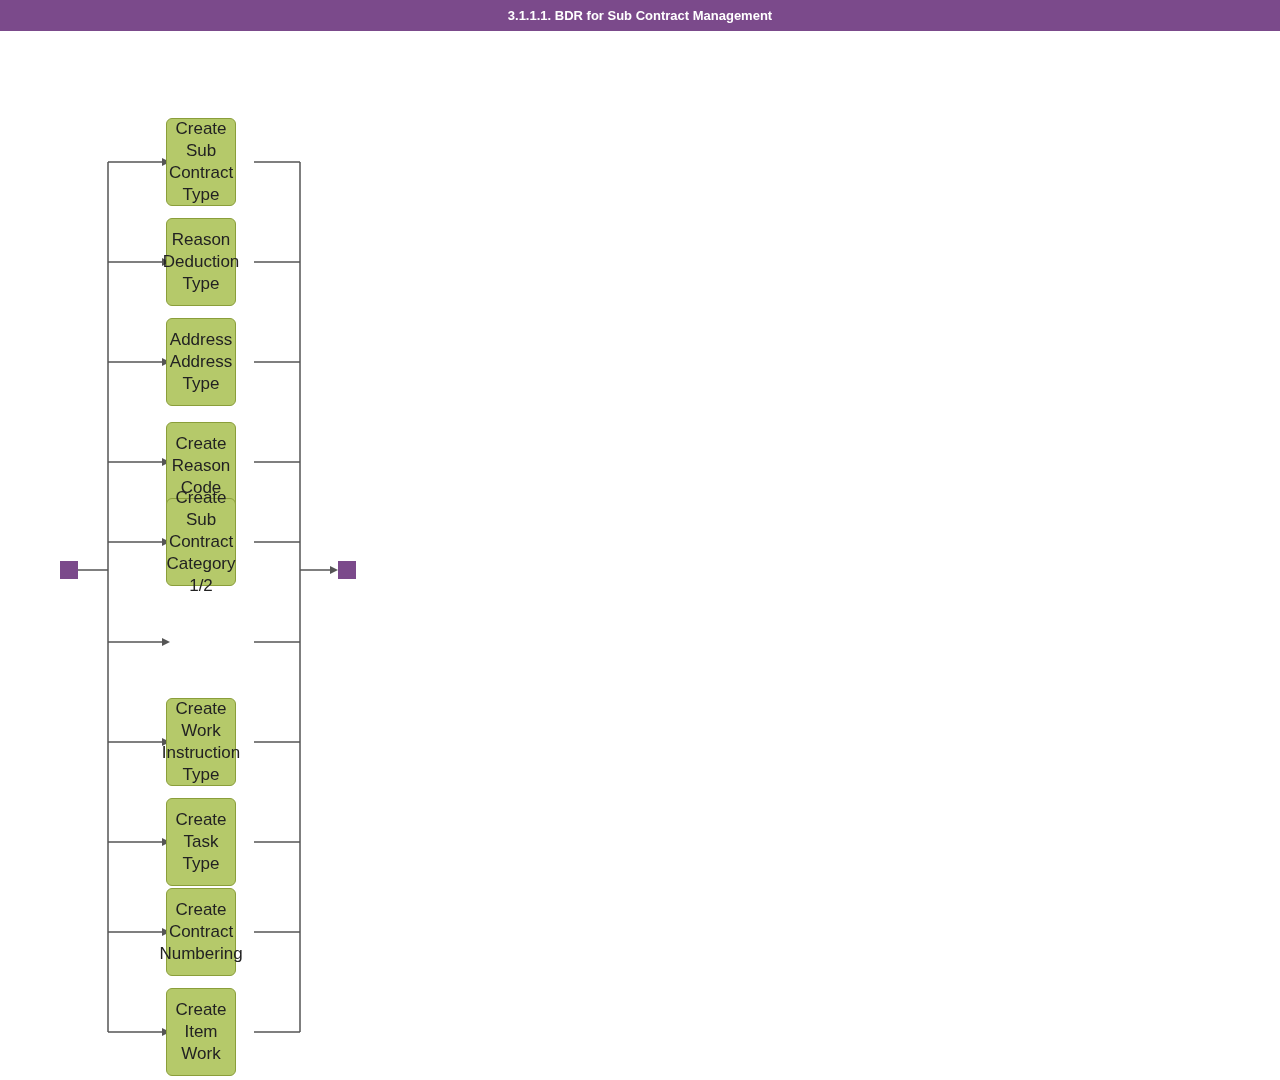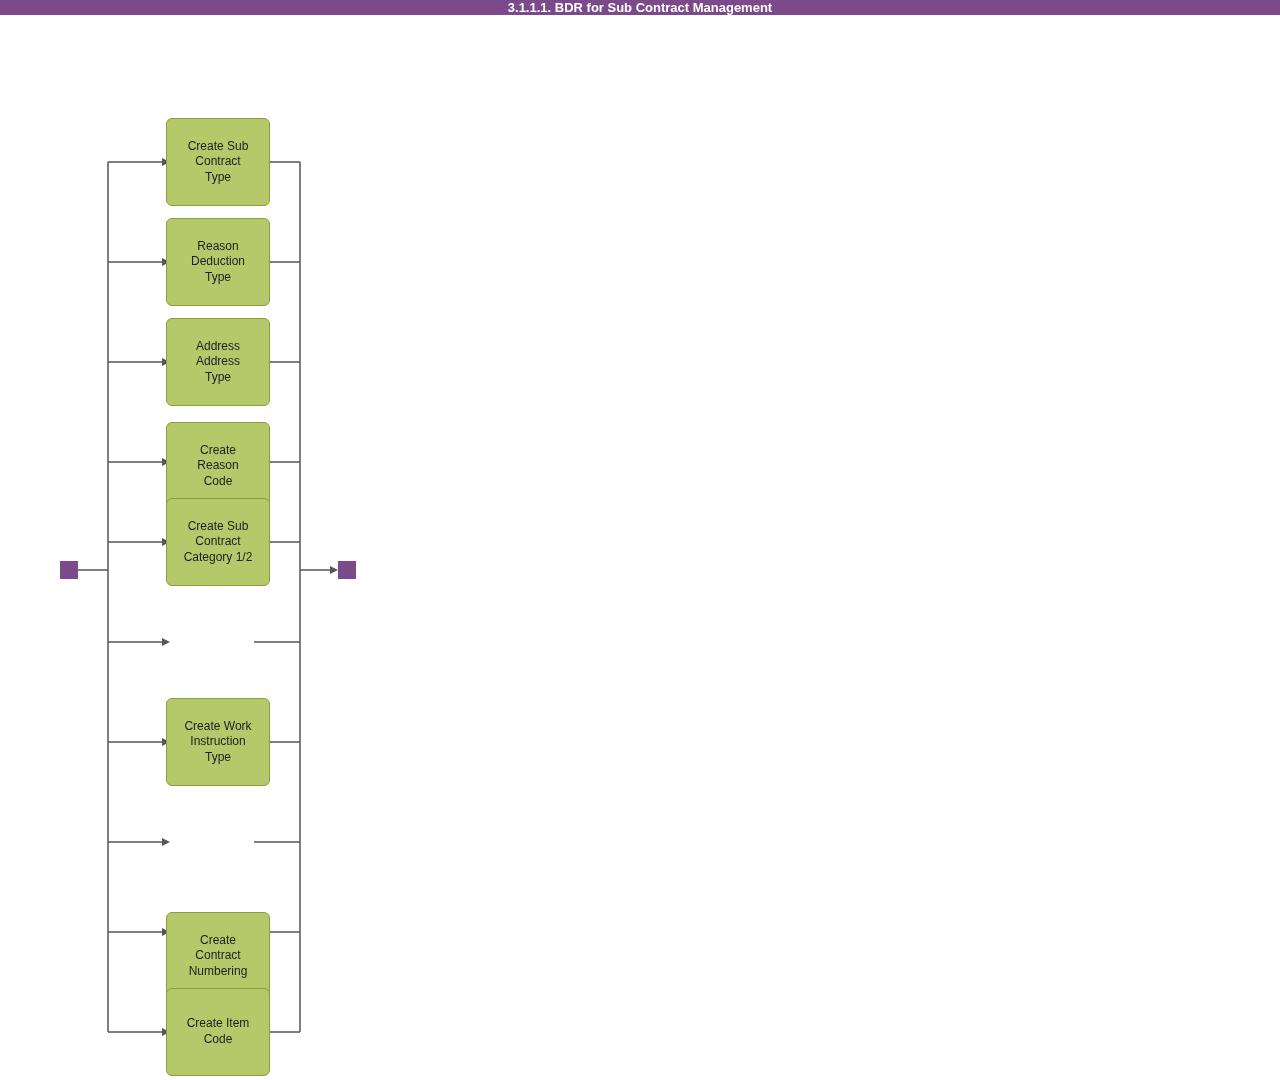--- a/index.html
+++ b/index.html
@@ -9,20 +9,21 @@
       font-size: 12px;
       width: 1280px;
       min-height: 1080px;
       overflow-x: hidden;
     }
 
     .header {
       background: #7b4a8b;
       color: white;
       text-align: center;
+      padding: 8px;
       font-size: 13px;
       font-weight: bold;
       width: 100%;
       position: fixed;
       top: 0;
       left: 0;
       z-index: 100;
     }
 
     .diagram-container {
@@ -38,30 +39,30 @@
       top: 0;
       left: 0;
       width: 100%;
       height: 100%;
       pointer-events: none;
     }
 
     
     .node {
       position: absolute;
-      width: 104px;
+      width: 70px;
       height: 88px;
       background: #b5c96a;
       border: 1.5px solid #8a9e3a;
       border-radius: 6px;
       display: flex;
       align-items: center;
       justify-content: center;
       text-align: center;
-      font-size: 12px;
+      font-size: 17px;
       color: #222;
       line-height: 1.3;
       padding: 16px;
     }
 
     
     .terminal {
       position: absolute;
       width: 18px;
       height: 18px;
@@ -152,22 +153,25 @@
 
   <div class="node" style="top: 468px; left: 166px; align-items: center;">
     <span>Create Sub Contract Category 1/2</span>
   </div>
 
 
   <div class="node" style="top: 668px; left: 166px; justify-content: center;">
     <span>Create Work Instruction Type</span>
   </div>
 
+  <div class="node" style="top: 768px; left: 166px;">
+    <span>Create Task Type</span>
+  </div>
 
-  <div class="node" style="top: 858px; left: 166px; margin-top: 24px;">
+  <div class="node" style="top: 858px; left: 166px;">
     <span>Create Contract Numbering</span>
   </div>
 
   <div class="node" style="top: 958px; left: 166px;">
-    <span>Create Item Code</span>
+    <span>Create Item Work</span>
   </div>
 
 </div>
 
 </body></html>

